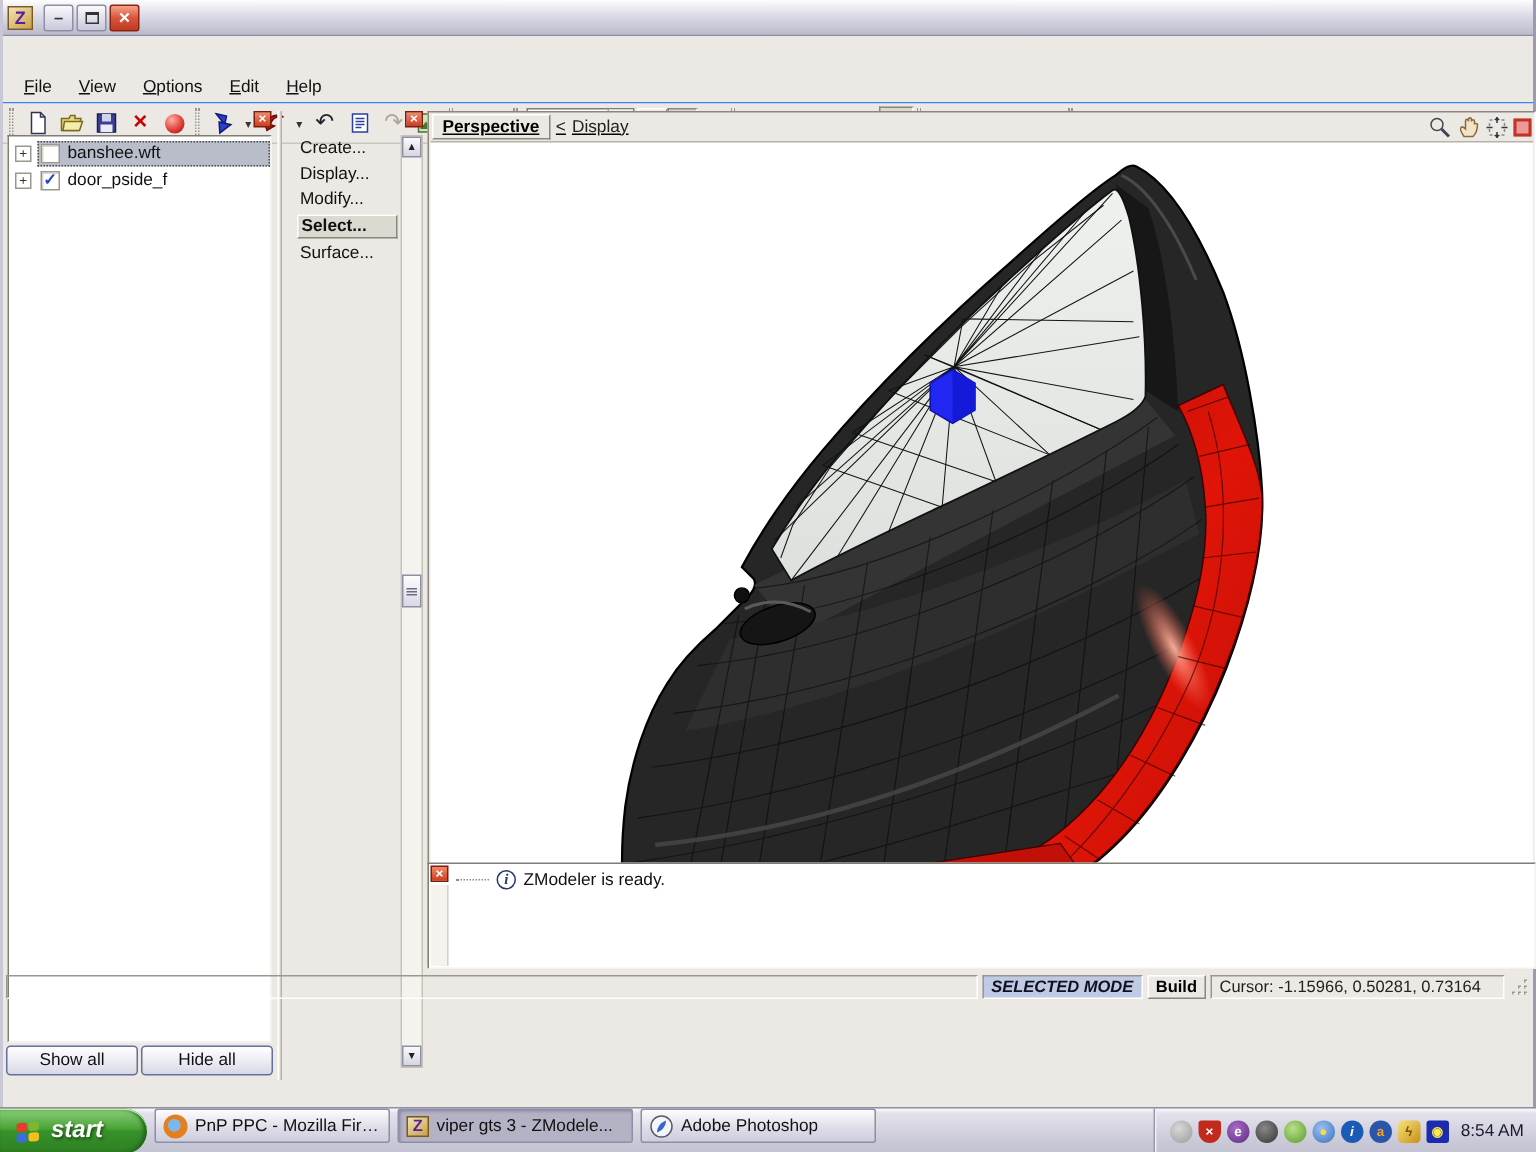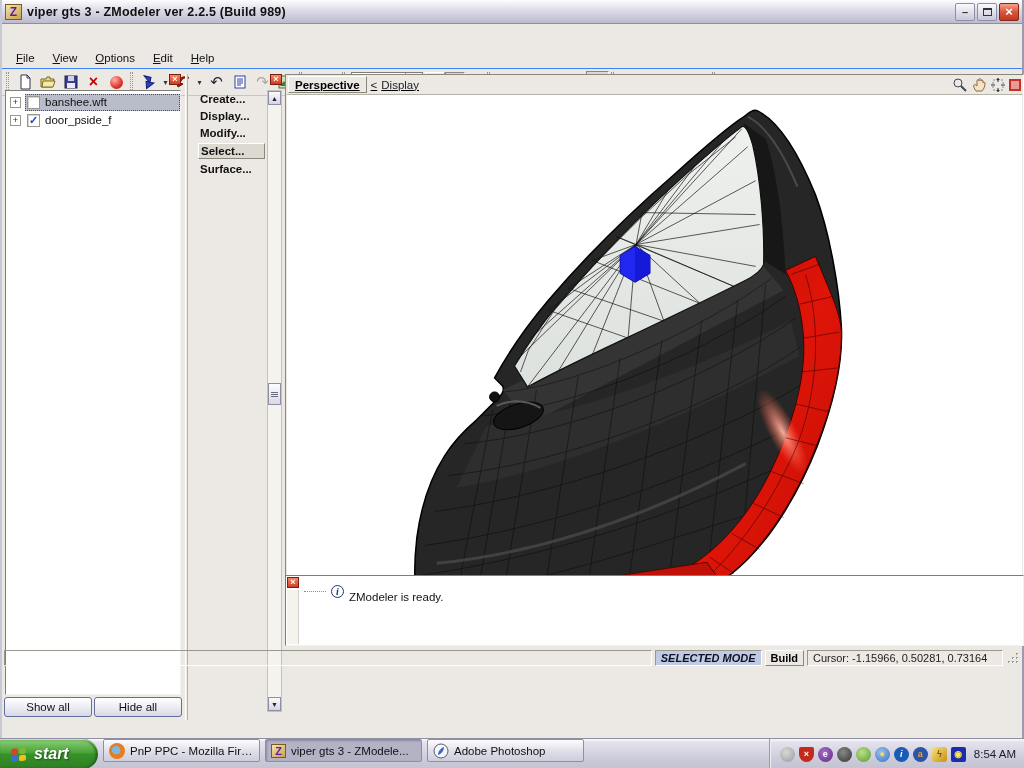--- a/index.html
+++ b/index.html
@@ -66,21 +66,21 @@
   #tree-buttons { position:absolute; left:0; bottom:3px; width:178px; display:flex; gap:2px; }
   .xpbtn { flex:1; height:20px; border:1px solid #63709e; border-radius:3px;
            background:linear-gradient(180deg,#ffffff,#e9e9f2 60%,#d8d8e6); font-size:11.5px; color:#111;
            display:flex; align-items:center; justify-content:center; }
 
   #divider1 { position:absolute; left:183px; top:2px; width:3px; height:646px; background:#ece9e4;
               border-left:1px solid #ffffff; border-right:1px solid #b5b2a8; }
 
   #cmd-panel { position:absolute; left:188px; top:2px; width:93px; height:646px; }
   #cmd-head { height:15px; display:flex; justify-content:flex-end; padding-right:1px; }
-  .cmd-item { margin:3px 18px 3px 8px; padding:1px 2px; font-size:11.5px; color:#111;font-weight:bold; }
+  .cmd-item { margin:3px 18px 3px 8px; padding:1px 2px; font-size:11.5px; color:#111; }
   .cmd-item.active { font-weight:bold; background:#dcd9d1; border:1px solid; border-color:#ffffff #8a887e #8a887e #ffffff; }
   #cmd-scroll { position:absolute; right:1px; top:16px; width:15px; height:622px; background:#f4f3ee;
                 border:1px solid #c5c2b8; }
   .sarrow { width:13px; height:14px; background:linear-gradient(180deg,#fbfbfc,#d6d5e0); border:1px solid #8f8ea4;
             display:flex; align-items:center; justify-content:center; font-size:7px; color:#223; }
   .sarrow.bottom { position:absolute; bottom:0; }
   #cmd-thumb { position:absolute; top:292px; left:0; width:13px; height:22px; background:linear-gradient(180deg,#fdfdfe,#d9d8e4);
                border:1px solid #8f8ea4; display:flex; flex-direction:column; gap:1px; align-items:center; justify-content:center; }
   #cmd-thumb i { width:7px; height:1px; background:#6b6a80; display:block; }
 
@@ -98,21 +98,21 @@
 
   
   #log-panel { position:absolute; left:283px; top:575px; width:739px; height:71px; background:#fff;
                border:1px solid; border-color:#7f7d74 #f2f1ec #f2f1ec #7f7d74; }
   #log-x { position:absolute; left:1px; top:1px; }
   #log-scroll { position:absolute; left:1px; top:14px; width:12px; height:54px; background:#f4f3ee; border-right:1px solid #d5d2c8; }
   #log-line { position:absolute; left:18px; top:4px; display:flex; align-items:center; gap:5px; }
   .dotlead { width:22px; border-top:1px dotted #8b8b8b; }
   .info-ic { width:13px; height:13px; border-radius:50%; border:1px solid #23366e; color:#23366e; background:#fff;
              font-size:10px; line-height:12px; text-align:center; font-style:italic; font-weight:bold; font-family:"Liberation Serif",serif; }
-  #log-msg { font-size:11.5px; color:#111;margin-top:11px; }
+  #log-msg { font-size:11.5px; color:#111; }
 
   
   #statusbar { position:absolute; left:0; top:648px; width:1020px; height:20px; display:flex; align-items:center; gap:3px; padding:2px 2px; }
   .sfield { height:16px; border:1px solid; border-color:#9a978c #ffffff #ffffff #9a978c; display:flex; align-items:center; padding:0 5px; }
   #sf-blank { flex:1; }
   #sf-mode { background:#bfcbe5; font-weight:bold; font-size:11px; color:#101020;font-style:italic; }
   #sf-auto { font-weight:bold; border-color:#ffffff #8a887e #8a887e #ffffff; }
   #sf-cursor { width:196px; font-size:11px; color:#222; }
   #grip-dots { width:14px; height:14px; }
 
@@ -137,21 +137,20 @@
 
   .ficon { width:16px; height:16px; border-radius:50%; flex:none; }
 </style>
 </head>
 <body>
 
 <div id="app">
 
   <div class="titlebar">
     <div class="app-icon">Z</div>
-    <div class="title-text">viper gts 3 - ZModeler ver 2.2.5 (Build 989)</div>
     <div class="winbtn silver">–</div>
     <div class="winbtn silver">
         <span class="restore-glyph"></span>
       </div>
     <div class="winbtn close">×</div>
   </div>
 
   <div class="menubar">
     <span class="menu-item">File</span>
     <span class="menu-item">View</span>

